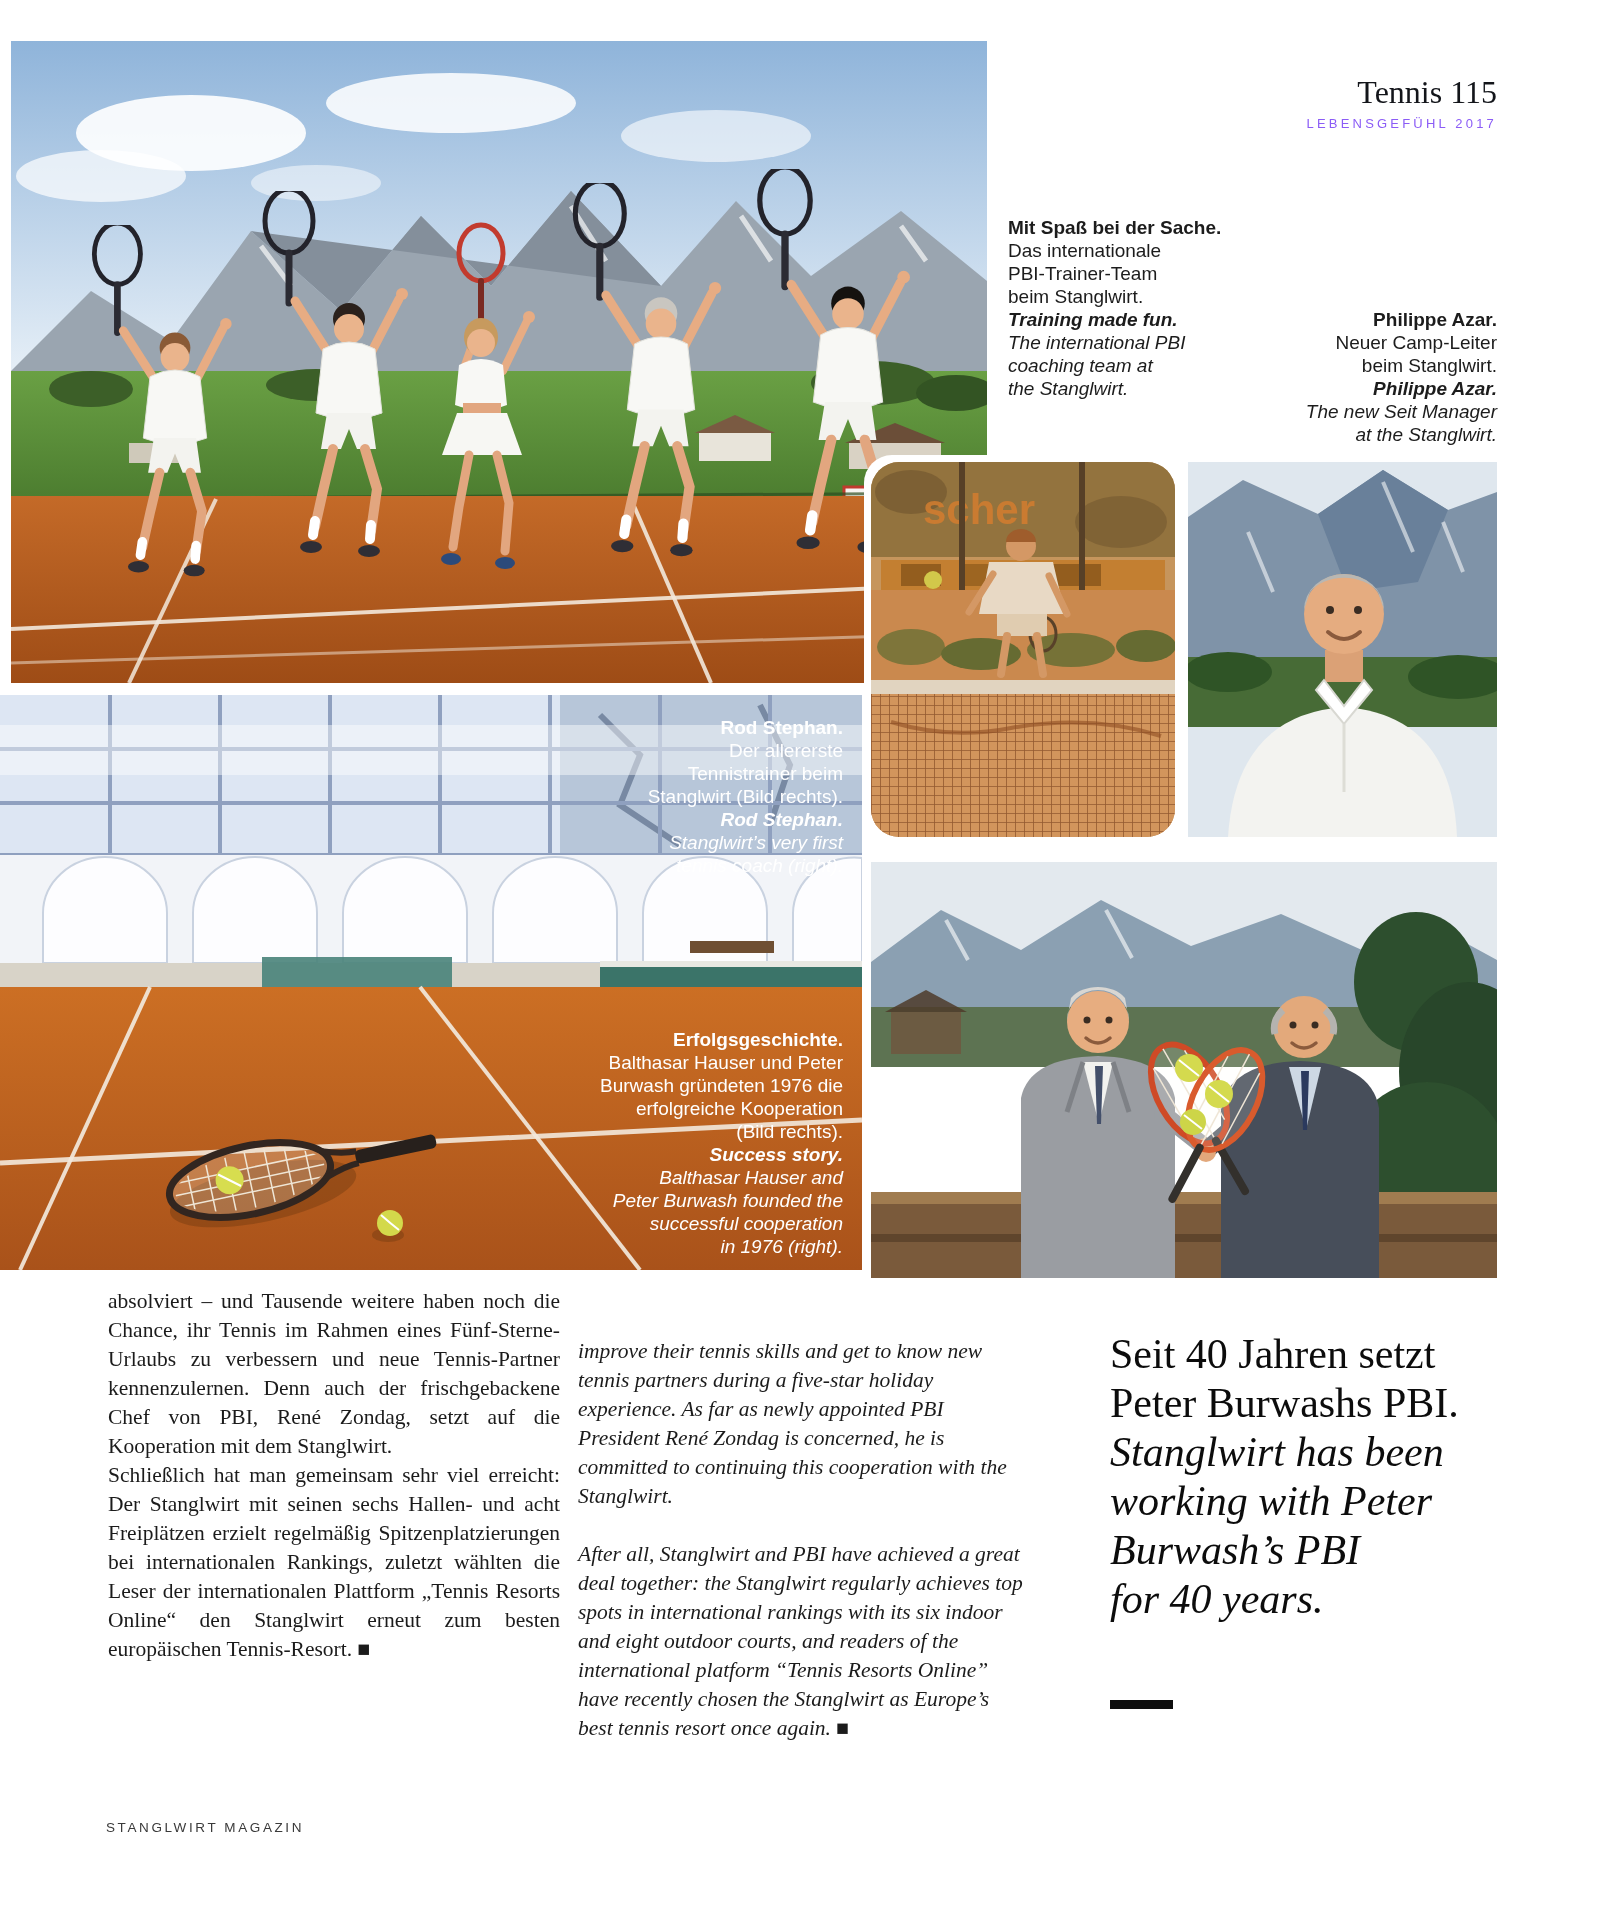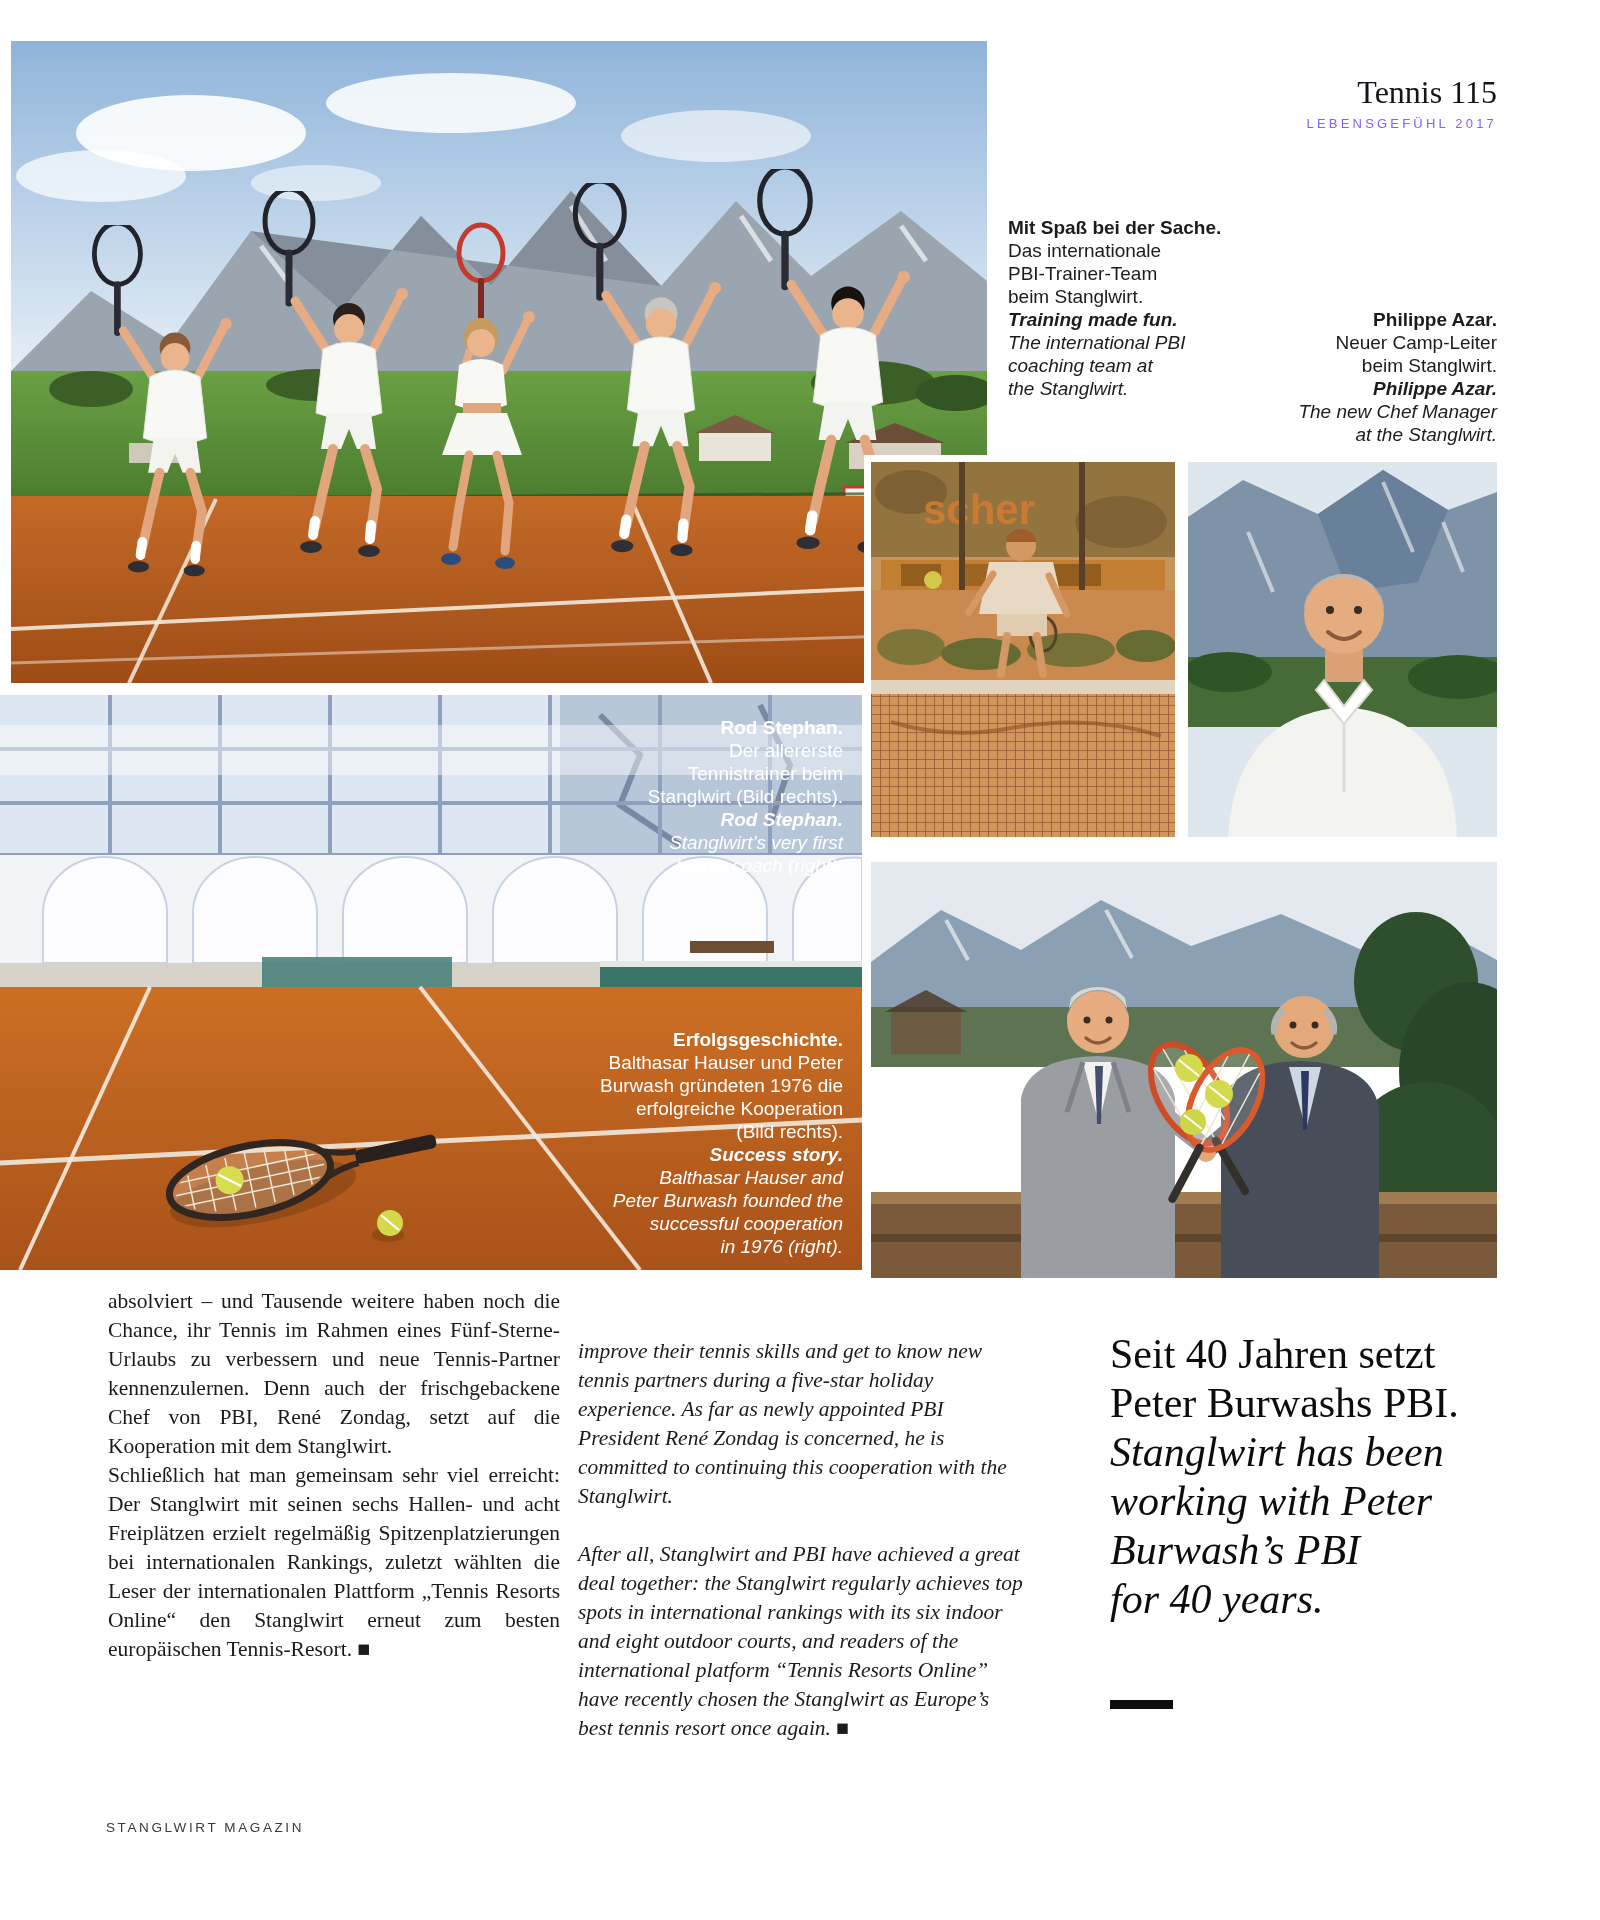--- a/index.html
+++ b/index.html
@@ -2,21 +2,21 @@
 <html><head>
 <meta charset="utf-8">
 <style>
   html,body{margin:0;padding:0;background:#ffffff;}
   .page{position:relative;width:1600px;height:1920px;background:#fff;overflow:hidden;
         font-family:"Liberation Sans",sans-serif;}
   .photo{position:absolute;overflow:hidden;}
   .photo svg{display:block;width:100%;height:100%;}
   #main-photo{left:11px;top:41px;width:976px;height:642px;z-index:1;}
   #vintage-photo{left:871px;top:462px;width:304px;height:375px;z-index:2;
-                 box-shadow:-7px 0 0 #fff,0 -7px 0 #fff,-7px -7px 0 #fff;}
+                 box-shadow:-7px 0 0 #fff,0 -7px 0 #fff,-7px -7px 0 #fff;border-radius:28px;}
   #portrait-photo{left:1188px;top:462px;width:309px;height:375px;z-index:2;}
   #indoor-photo{left:0;top:695px;width:862px;height:575px;z-index:1;}
   #duo-photo{left:871px;top:862px;width:626px;height:416px;z-index:1;}
 
   .hdr-title{position:absolute;right:103px;top:74px;font-family:"Liberation Serif",serif;
              font-size:32px;color:#13151a;text-align:right;z-index:3;}
   .hdr-sub{position:absolute;right:103px;top:116px;font-size:13px;letter-spacing:3.2px;
            color:#8b5cf6;text-align:right;z-index:3;}
 
   .cap{position:absolute;font-size:19px;line-height:23px;color:#1c1c1c;z-index:4;}
@@ -360,21 +360,21 @@
     <div class="it">The international PBI</div>
     <div class="it">coaching team at</div>
     <div class="it">the Stanglwirt.</div>
   </div>
 
   <div class="cap" id="cap-azar">
     <div class="bt">Philippe Azar.</div>
     <div>Neuer Camp-Leiter</div>
     <div>beim Stanglwirt.</div>
     <div class="bti">Philippe Azar.</div>
-    <div class="it">The new Chef Manager</div>
+    <div class="it">The new Seit Manager</div>
     <div class="it">at the Stanglwirt.</div>
   </div>
 
   <div class="cap white" id="cap-rod">
     <div class="bt">Rod Stephan.</div>
     <div>Der allererste</div>
     <div>Tennistrainer beim</div>
     <div>Stanglwirt (Bild rechts).</div>
     <div class="bti">Rod Stephan.</div>
     <div class="it">Stanglwirt’s very first</div>

